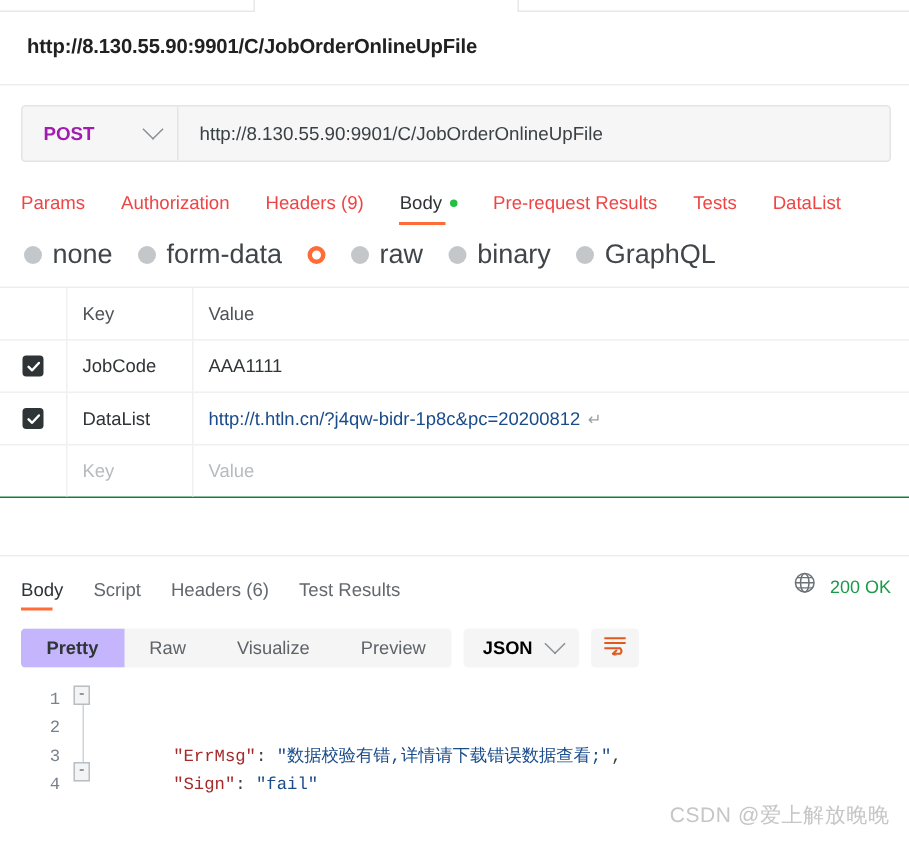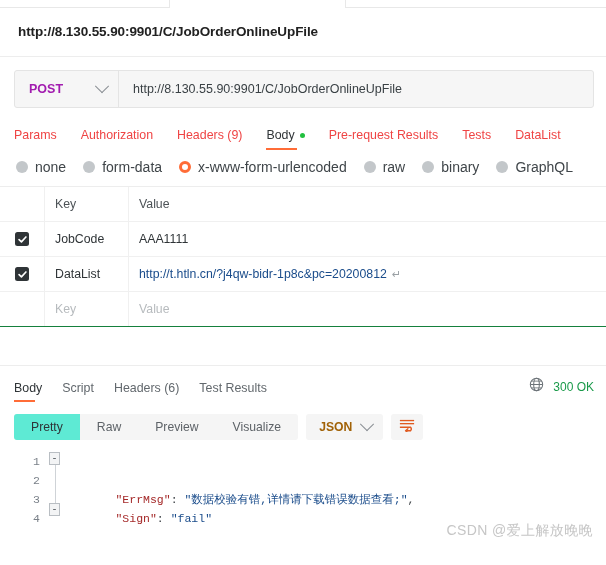--- a/index.html
+++ b/index.html
@@ -128,21 +128,21 @@
   .radio-row {
     display: flex;
     align-items: center;
     margin: 9px 0 0 16px;
     gap: 17px;
   }
   .radio-item {
     display: flex;
     align-items: center;
     gap: 7px;
-    font-size: 14px;
+    font-size: 18px;
     color: #3f4549;
     cursor: pointer;
     white-space: nowrap;
   }
   .radio-dot {
     width: 12px; height: 12px;
     border-radius: 50%;
     background: #c3c7ca;
     flex: none;
   }
@@ -274,36 +274,37 @@
   }
   .seg {
     font-size: 12.2px;
     color: #5e6368;
     padding: 0 17px;
     line-height: 26px;
     cursor: pointer;
     white-space: nowrap;
   }
   .seg.active {
-    background: #5eead4;
+    background: #c4b5fd;
     color: #2f3437;
+    font-weight: bold;
   }
   .fmt-select {
     display: flex;
     align-items: center;
     gap: 10px;
     background: #f5f5f5;
     border-radius: 3px;
     height: 26px;
     padding: 0 11px 0 13px;
     cursor: pointer;
   }
   .fmt-label {
     font-size: 12.2px;
-    color: #a16207;
+    color: #000000;
     font-weight: bold;
   }
   .wrap-btn {
     width: 32px; height: 26px;
     background: #f5f5f5;
     border-radius: 3px;
     display: flex;
     align-items: center;
     justify-content: center;
     cursor: pointer;
@@ -358,21 +359,21 @@
   .code-lines { flex: 1; padding-left: 10px; }
   .code-line { white-space: pre; height: 19px; }
   .tok-key { color: #a52a2a; }
   .tok-str { color: #1a4c8b; }
   .tok-punc { color: #3b4045; }
 
   
   .watermark {
     position: absolute;
     right: 13px;
-    bottom: 25px;
+    bottom: 12px;
     font-size: 14px;
     color: #c6c6c6;
     letter-spacing: 0.4px;
     white-space: nowrap;
   }
 </style>
 </head>
 <body>
 
 <div class="tabstrip">
@@ -420,21 +421,20 @@
   <div class="radio-item">
     <span class="radio-dot"></span>
     <span>none</span>
   </div>
   <div class="radio-item">
     <span class="radio-dot"></span>
     <span>form-data</span>
   </div>
   <div class="radio-item">
     <span class="radio-dot sel"></span>
-    <span>x-www-form-urlencoded</span>
   </div>
   <div class="radio-item">
     <span class="radio-dot"></span>
     <span>raw</span>
   </div>
   <div class="radio-item">
     <span class="radio-dot"></span>
     <span>binary</span>
   </div>
   <div class="radio-item">
@@ -507,30 +507,30 @@
   <div class="resp-status">
     <span>
       <svg width="15" height="15" viewBox="0 0 16 16">
         <circle cx="8" cy="8" r="6.6" stroke="#6c7378" stroke-width="1.1" fill="none"></circle>
         <ellipse cx="8" cy="8" rx="3" ry="6.6" stroke="#6c7378" stroke-width="1.1" fill="none"></ellipse>
         <line x1="1.5" y1="8" x2="14.5" y2="8" stroke="#6c7378" stroke-width="1.1"></line>
         <line x1="2.6" y1="4.4" x2="13.4" y2="4.4" stroke="#6c7378" stroke-width="0.9"></line>
         <line x1="2.6" y1="11.6" x2="13.4" y2="11.6" stroke="#6c7378" stroke-width="0.9"></line>
       </svg>
     </span>
-    <span class="status-text">300 OK</span>
+    <span class="status-text">200 OK</span>
   </div>
 </div>
 
 <div class="view-bar">
   <div class="seg-group">
     <div class="seg active">Pretty</div>
     <div class="seg">Raw</div>
+    <div class="seg">Visualize</div>
     <div class="seg">Preview</div>
-    <div class="seg">Visualize</div>
   </div>
 
   <div class="fmt-select">
     <span class="fmt-label">JSON</span>
     <span class="chev"></span>
   </div>
 
   <div class="wrap-btn">
     <span>
       <svg width="16" height="14" viewBox="0 0 18 15">

